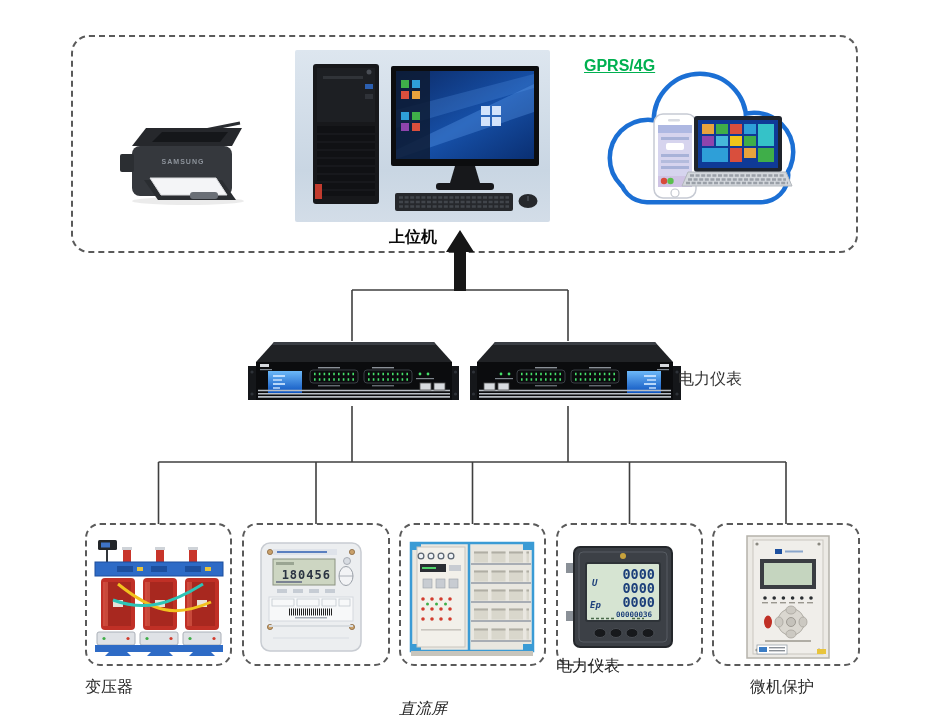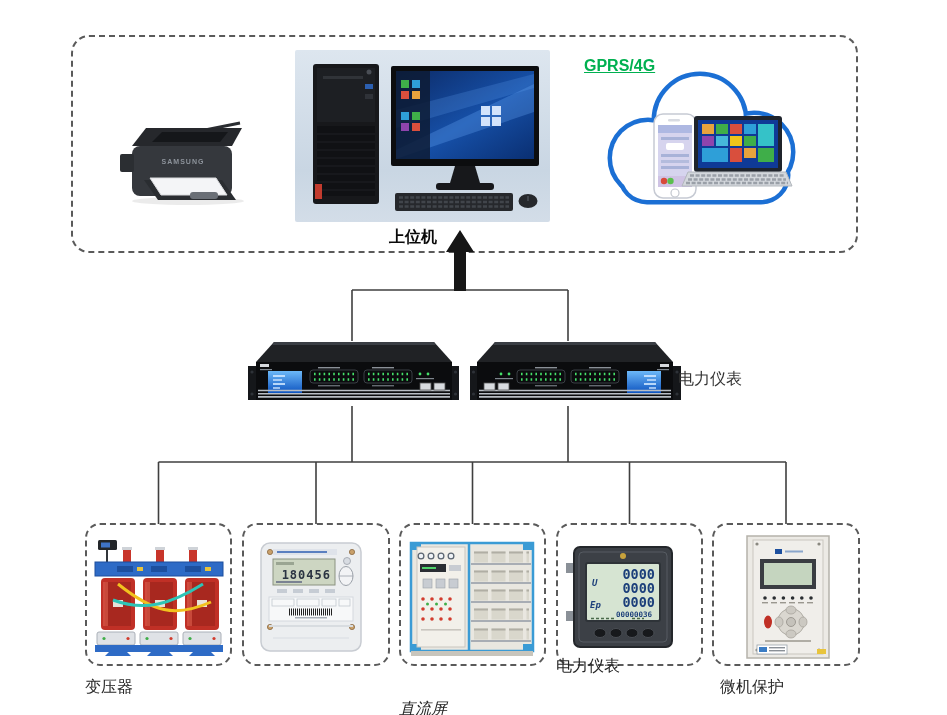--- a/index.html
+++ b/index.html
@@ -471,15 +471,15 @@
     <rect x="12" y="111" width="30" height="9" fill="#ffffff" stroke="#9aa4ac" stroke-width="0.8"></rect>
     <rect x="14" y="113" width="8" height="5" fill="#3a7cc4"></rect>
     <rect x="24" y="113" width="16" height="1.4" fill="#8a9097"></rect>
     <rect x="24" y="116" width="16" height="1.4" fill="#8a9097"></rect>
     <rect x="72" y="115" width="9" height="5" fill="#e8c43c"></rect>
   </svg>
 
   <div class="abs lbl boxlabel" style="left:85px;top:675px;width:147px;">变压器</div>
   <div class="abs lbl boxlabel" style="left:399px;top:697px;width:147px;font-style:italic;">直流屏</div>
   <div class="abs lbl boxlabel" style="left:556px;top:654px;width:147px;">电力仪表</div>
-  <div class="abs lbl boxlabel" style="left:720px;top:675px;width:148px;">微机保护</div>
+  <div class="abs lbl boxlabel" style="left:750px;top:675px;width:148px;">微机保护</div>
 
 </div>
 
 </body></html>

